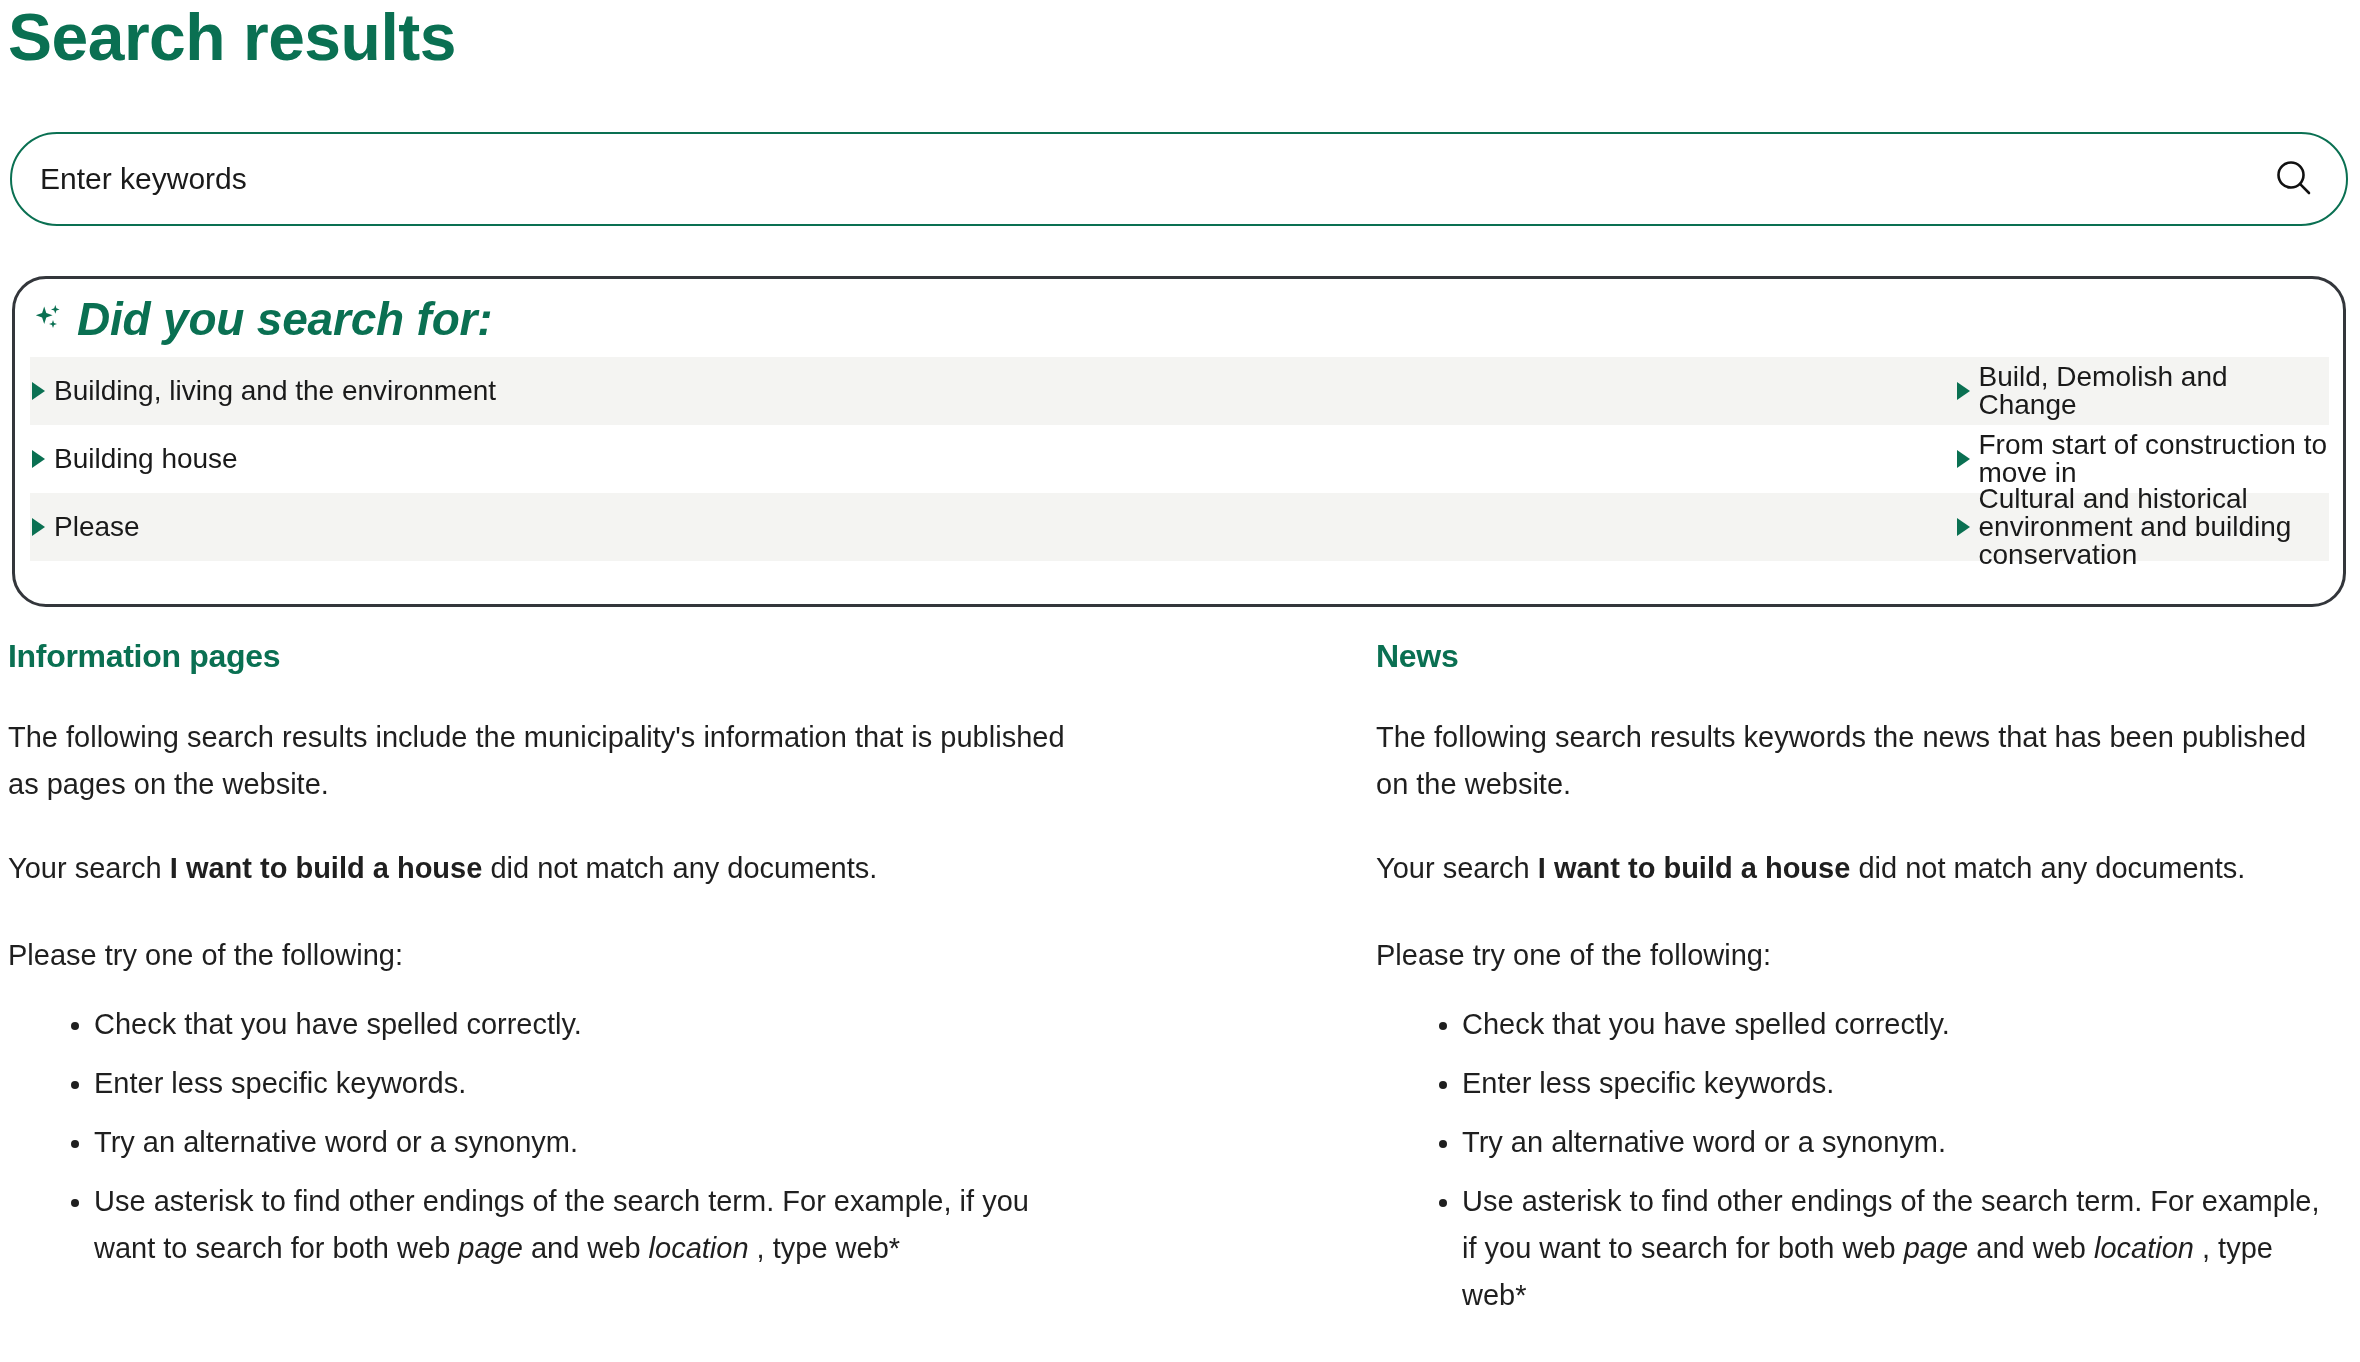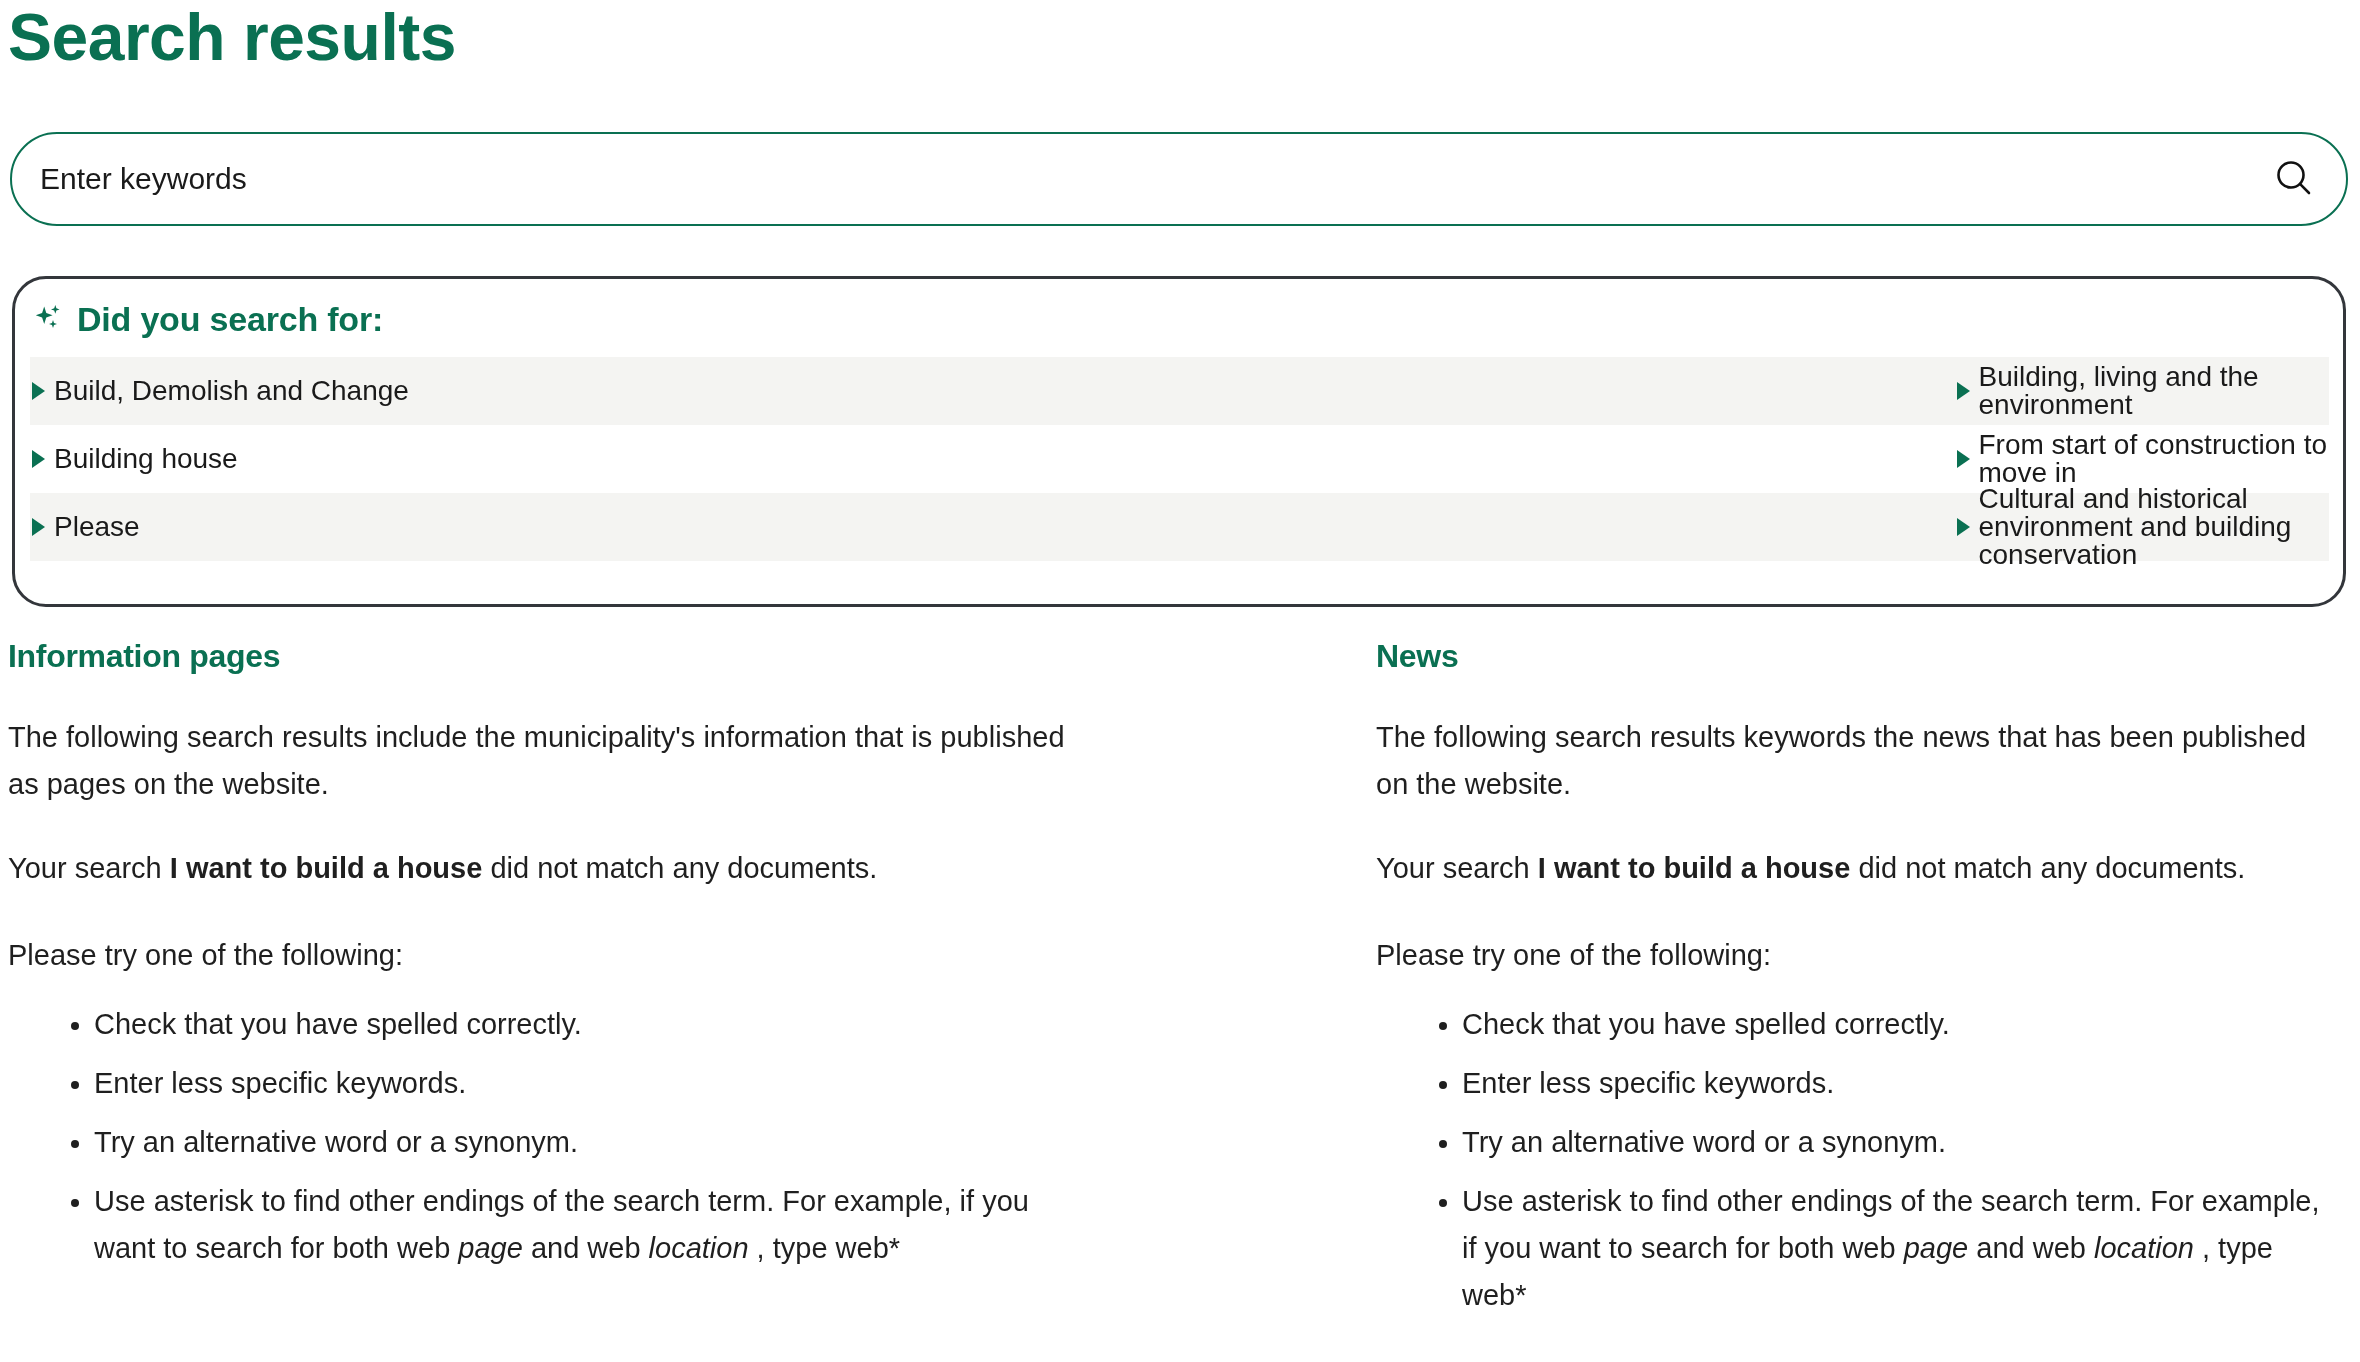--- a/index.html
+++ b/index.html
@@ -104,25 +104,26 @@
     height: 54px;
     box-sizing: border-box;
   }
   .sparkle-icon {
     flex: 0 0 auto;
     width: 30px;
     height: 30px;
     display: block;
   }
   .suggest-title {
-    font-size: 34px;
+    font-size: 46px;
     font-weight: 700;
     color: #0a7052;
     line-height: 1;
     letter-spacing: -0.2px;
+    font-style: italic;
   }
   .suggest-grid {
     margin-top: 24px;
     padding: 0 14px 0 15px;
   }
   .suggest-row {
     display: flex;
     height: 68px;
     align-items: center;
   }
@@ -221,25 +222,25 @@
         </svg>
       </span>
       <span class="suggest-title">Did you search for:</span>
     </div>
 
     <div class="suggest-grid">
 
       <div class="suggest-row striped">
         <a class="suggest-cell">
           <span class="tri-icon"></span>
+          <span>Building, living and the environment</span>
+        </a>
+        <a class="suggest-cell">
+          <span class="tri-icon"></span>
           <span>Build, Demolish and Change</span>
-        </a>
-        <a class="suggest-cell">
-          <span class="tri-icon"></span>
-          <span>Building, living and the environment</span>
         </a>
       </div>
 
       <div class="suggest-row">
         <a class="suggest-cell">
           <span class="tri-icon"></span>
           <span>Building house</span>
         </a>
         <a class="suggest-cell">
           <span class="tri-icon"></span>

